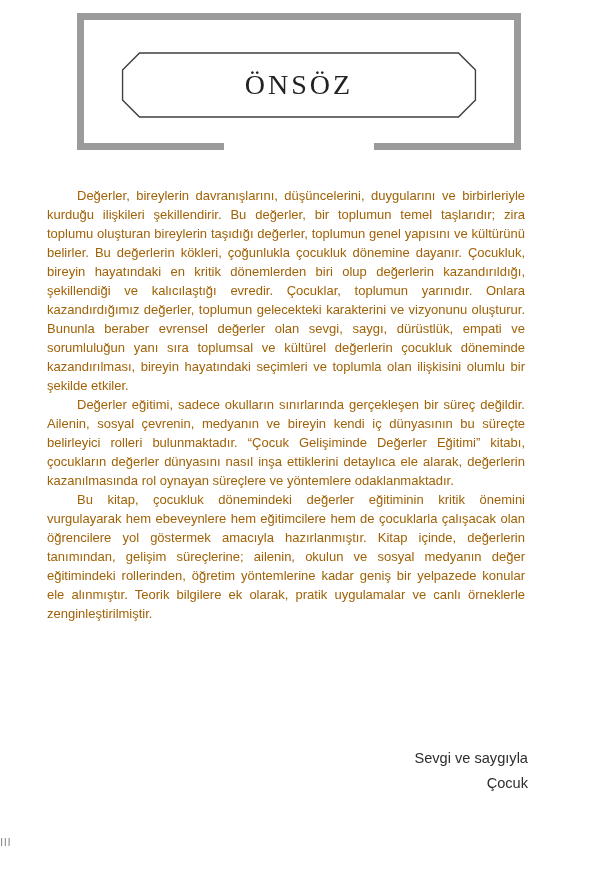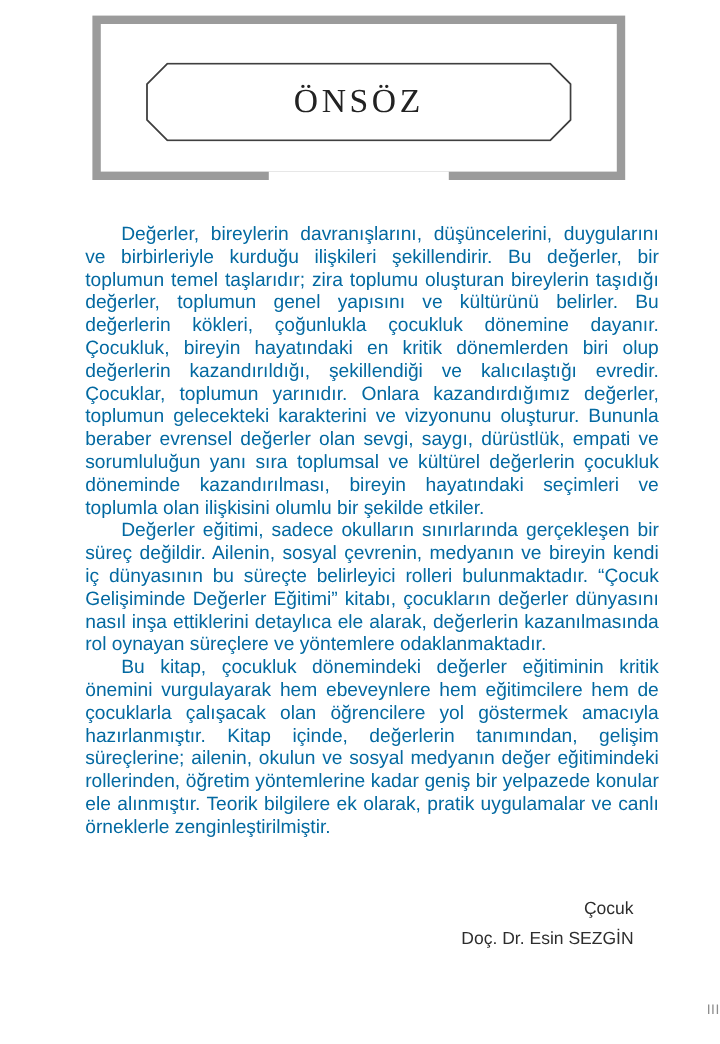--- a/index.html
+++ b/index.html
@@ -61,25 +61,25 @@
     font-family: "Liberation Serif", serif;
     font-weight: 400;
     font-size: 28px;
     letter-spacing: 3px;
     color: #222222;
   }
 
   
   .body-text {
     position: absolute;
-    left: 71px;
+    left: 47px;
     top: 186px;
     width: 478px;
-    color: #0369a1;
-    font-size: 16px;
+    color: #a16207;
+    font-size: 13px;
     line-height: 19px;
     text-align: justify;
   }
   .body-text p {
     margin: 0;
     text-indent: 30px;
   }
 
   
   .signature {
@@ -91,21 +91,21 @@
     font-size: 14.6px;
     line-height: 25px;
   }
 
   
   .page-number {
     position: absolute;
     top: 836px;
     left: 0;
     width: 100%;
-    text-align: right;
+    text-align: left;
     color: #8d8d8d;
     font-size: 11.5px;
     letter-spacing: 0.5px;
   }
 </style>
 </head>
 <body>
 
 <div class="page">
 
@@ -119,19 +119,19 @@
     </div>
   </div>
 
   <div class="body-text">
     <p>Değerler, bireylerin davranışlarını, düşüncelerini, duygularını ve birbirleriyle kurduğu ilişkileri şekillendirir. Bu değerler, bir toplumun temel taşlarıdır; zira toplumu oluşturan bireylerin taşıdığı değerler, toplumun genel yapısını ve kültürünü belirler. Bu değerlerin kökleri, çoğunlukla çocukluk dönemine dayanır. Çocukluk, bireyin hayatındaki en kritik dönemlerden biri olup değerlerin kazandırıldığı, şekillendiği ve kalıcılaştığı evredir. Çocuklar, toplumun yarınıdır. Onlara kazandırdığımız değerler, toplumun gelecekteki karakterini ve vizyonunu oluşturur. Bununla beraber evrensel değerler olan sevgi, saygı, dürüstlük, empati ve sorumluluğun yanı sıra toplumsal ve kültürel değerlerin çocukluk döneminde kazandırılması, bireyin hayatındaki seçimleri ve toplumla olan ilişkisini olumlu bir şekilde etkiler.</p>
     <p>Değerler eğitimi, sadece okulların sınırlarında gerçekleşen bir süreç değildir. Ailenin, sosyal çevrenin, medyanın ve bireyin kendi iç dünyasının bu süreçte belirleyici rolleri bulunmaktadır. “Çocuk Gelişiminde Değerler Eğitimi” kitabı, çocukların değerler dünyasını nasıl inşa ettiklerini detaylıca ele alarak, değerlerin kazanılmasında rol oynayan süreçlere ve yöntemlere odaklanmaktadır.</p>
     <p>Bu kitap, çocukluk dönemindeki değerler eğitiminin kritik önemini vurgulayarak hem ebeveynlere hem eğitimcilere hem de çocuklarla çalışacak olan öğrencilere yol göstermek amacıyla hazırlanmıştır. Kitap içinde, değerlerin tanımından, gelişim süreçlerine; ailenin, okulun ve sosyal medyanın değer eğitimindeki rollerinden, öğretim yöntemlerine kadar geniş bir yelpazede konular ele alınmıştır. Teorik bilgilere ek olarak, pratik uygulamalar ve canlı örneklerle zenginleştirilmiştir.</p>
   </div>
 
   <div class="signature">
+    <div>Sevgi ve saygıyla</div>
     <div>Çocuk</div>
-    <div>Doç. Dr. Esin SEZGİN</div>
   </div>
 
   <div class="page-number">III</div>
 
 </div>
 
 </body></html>

